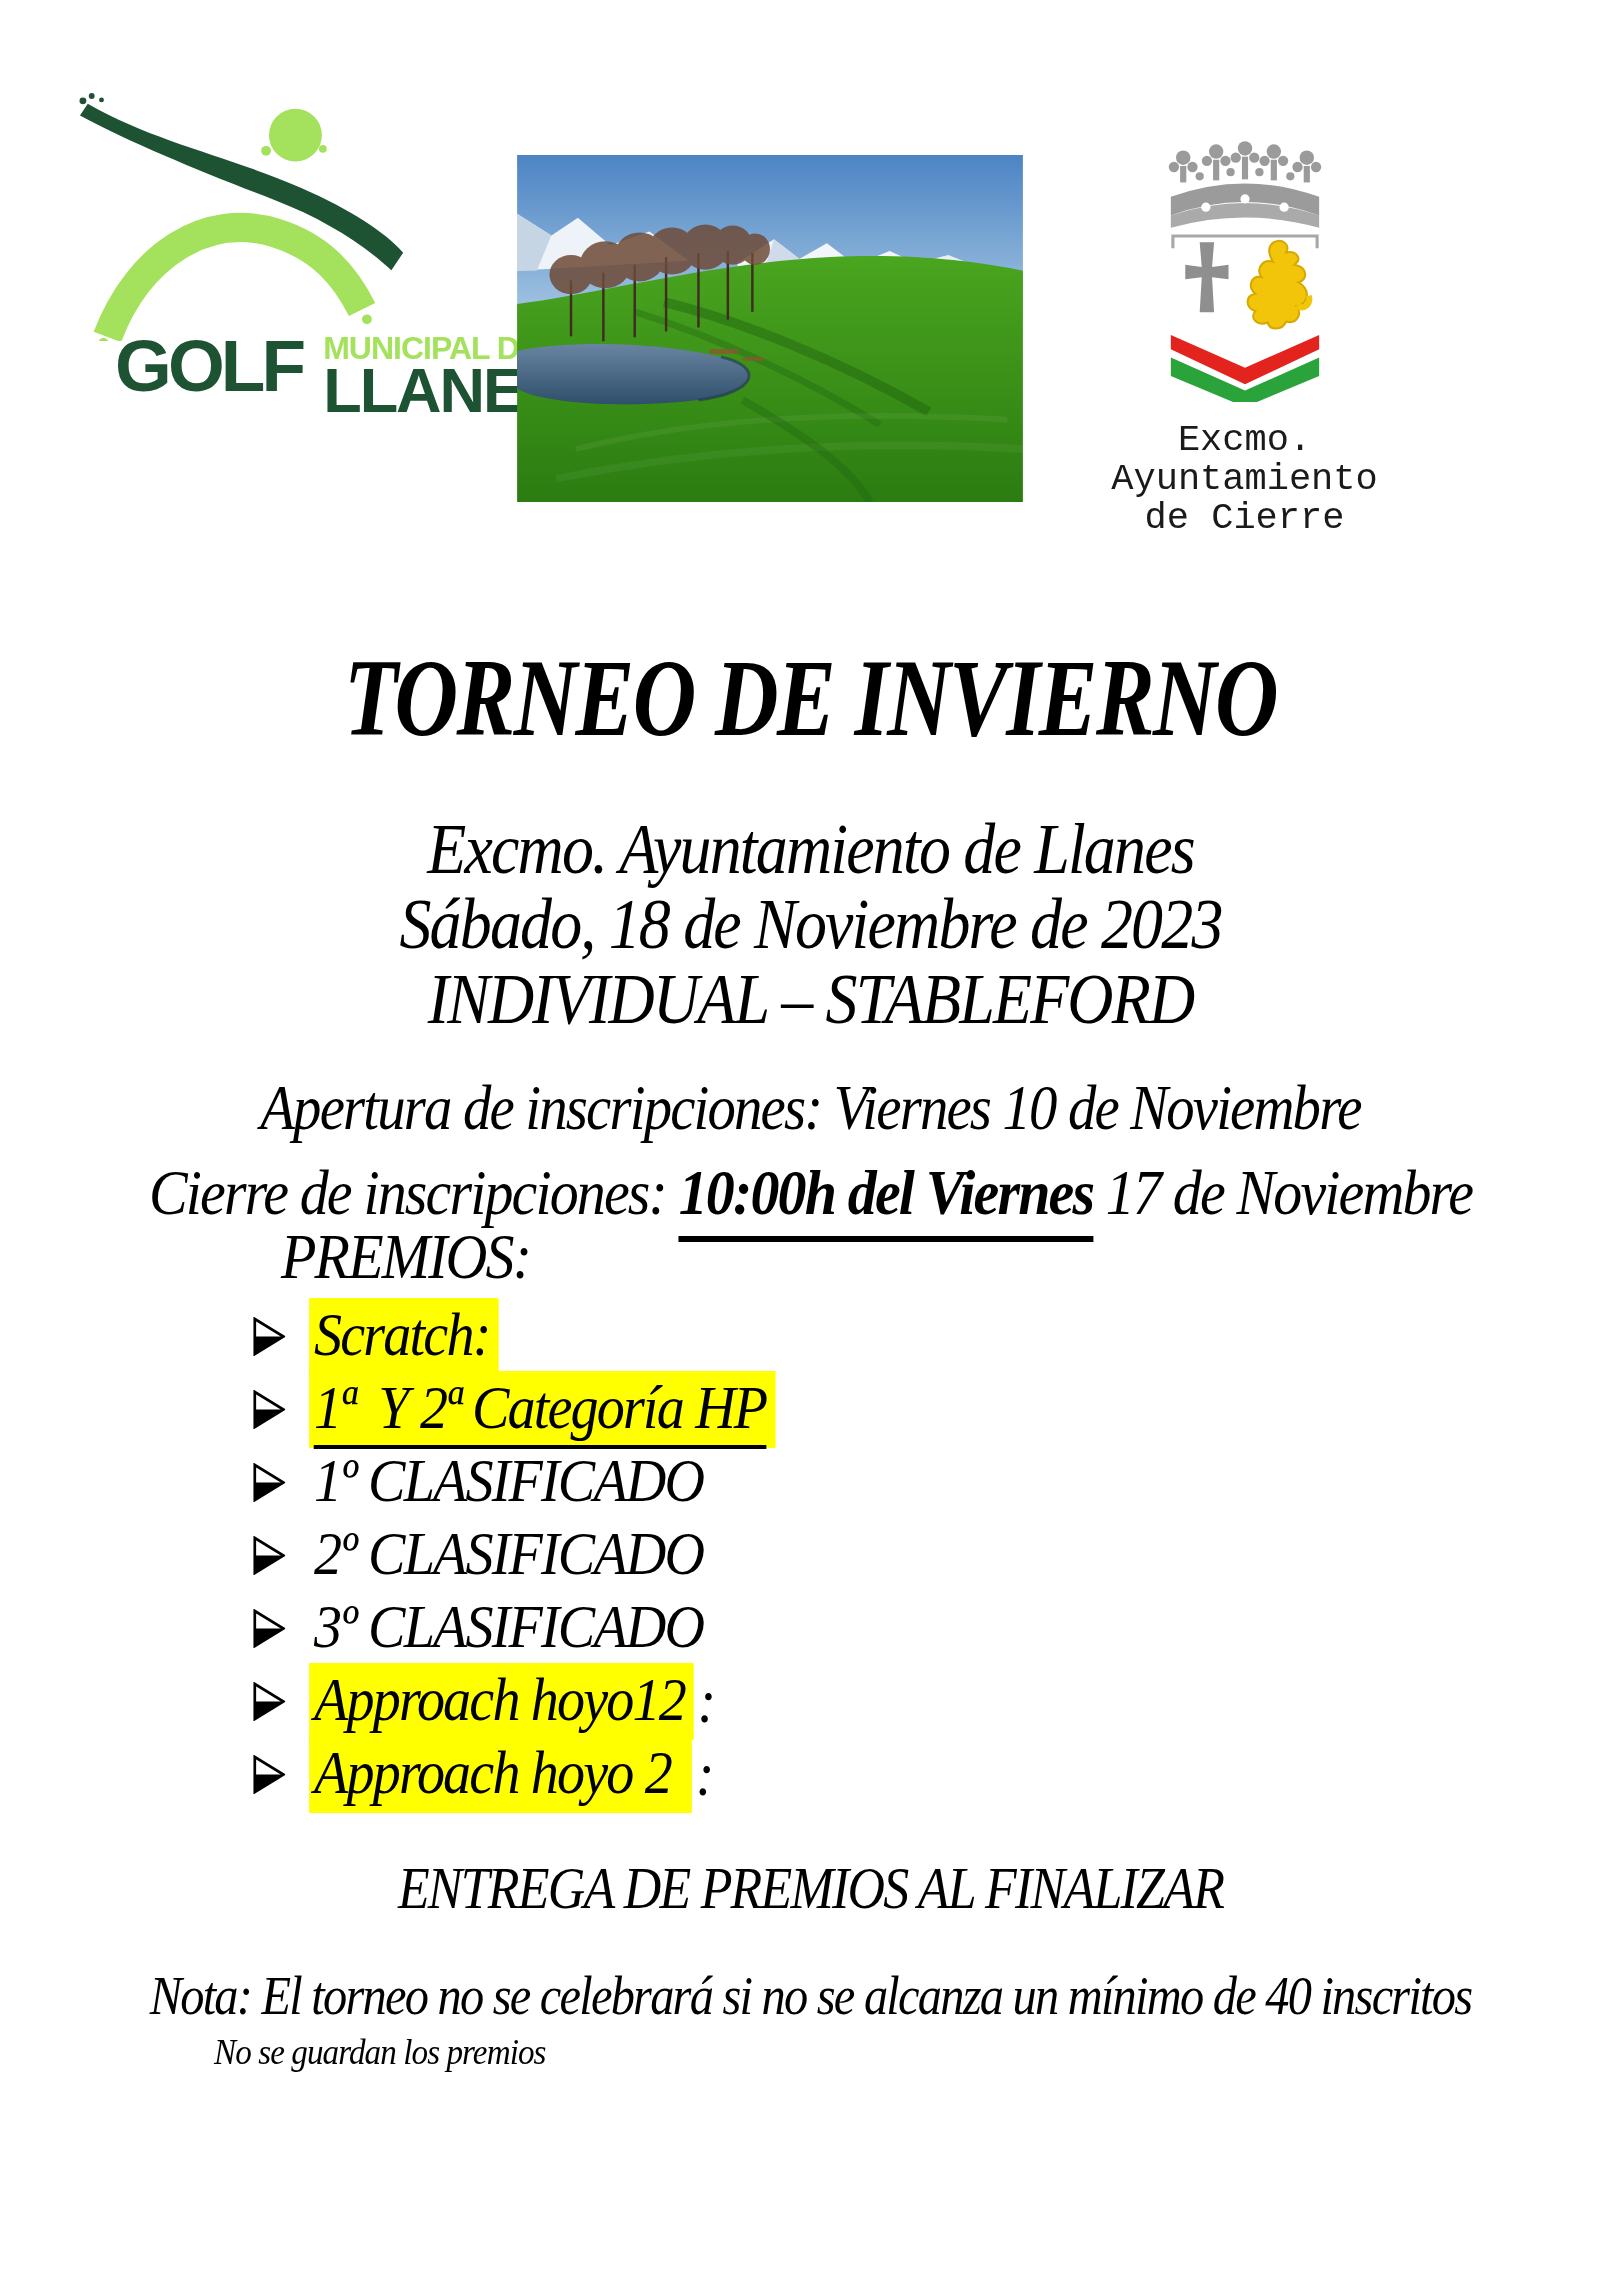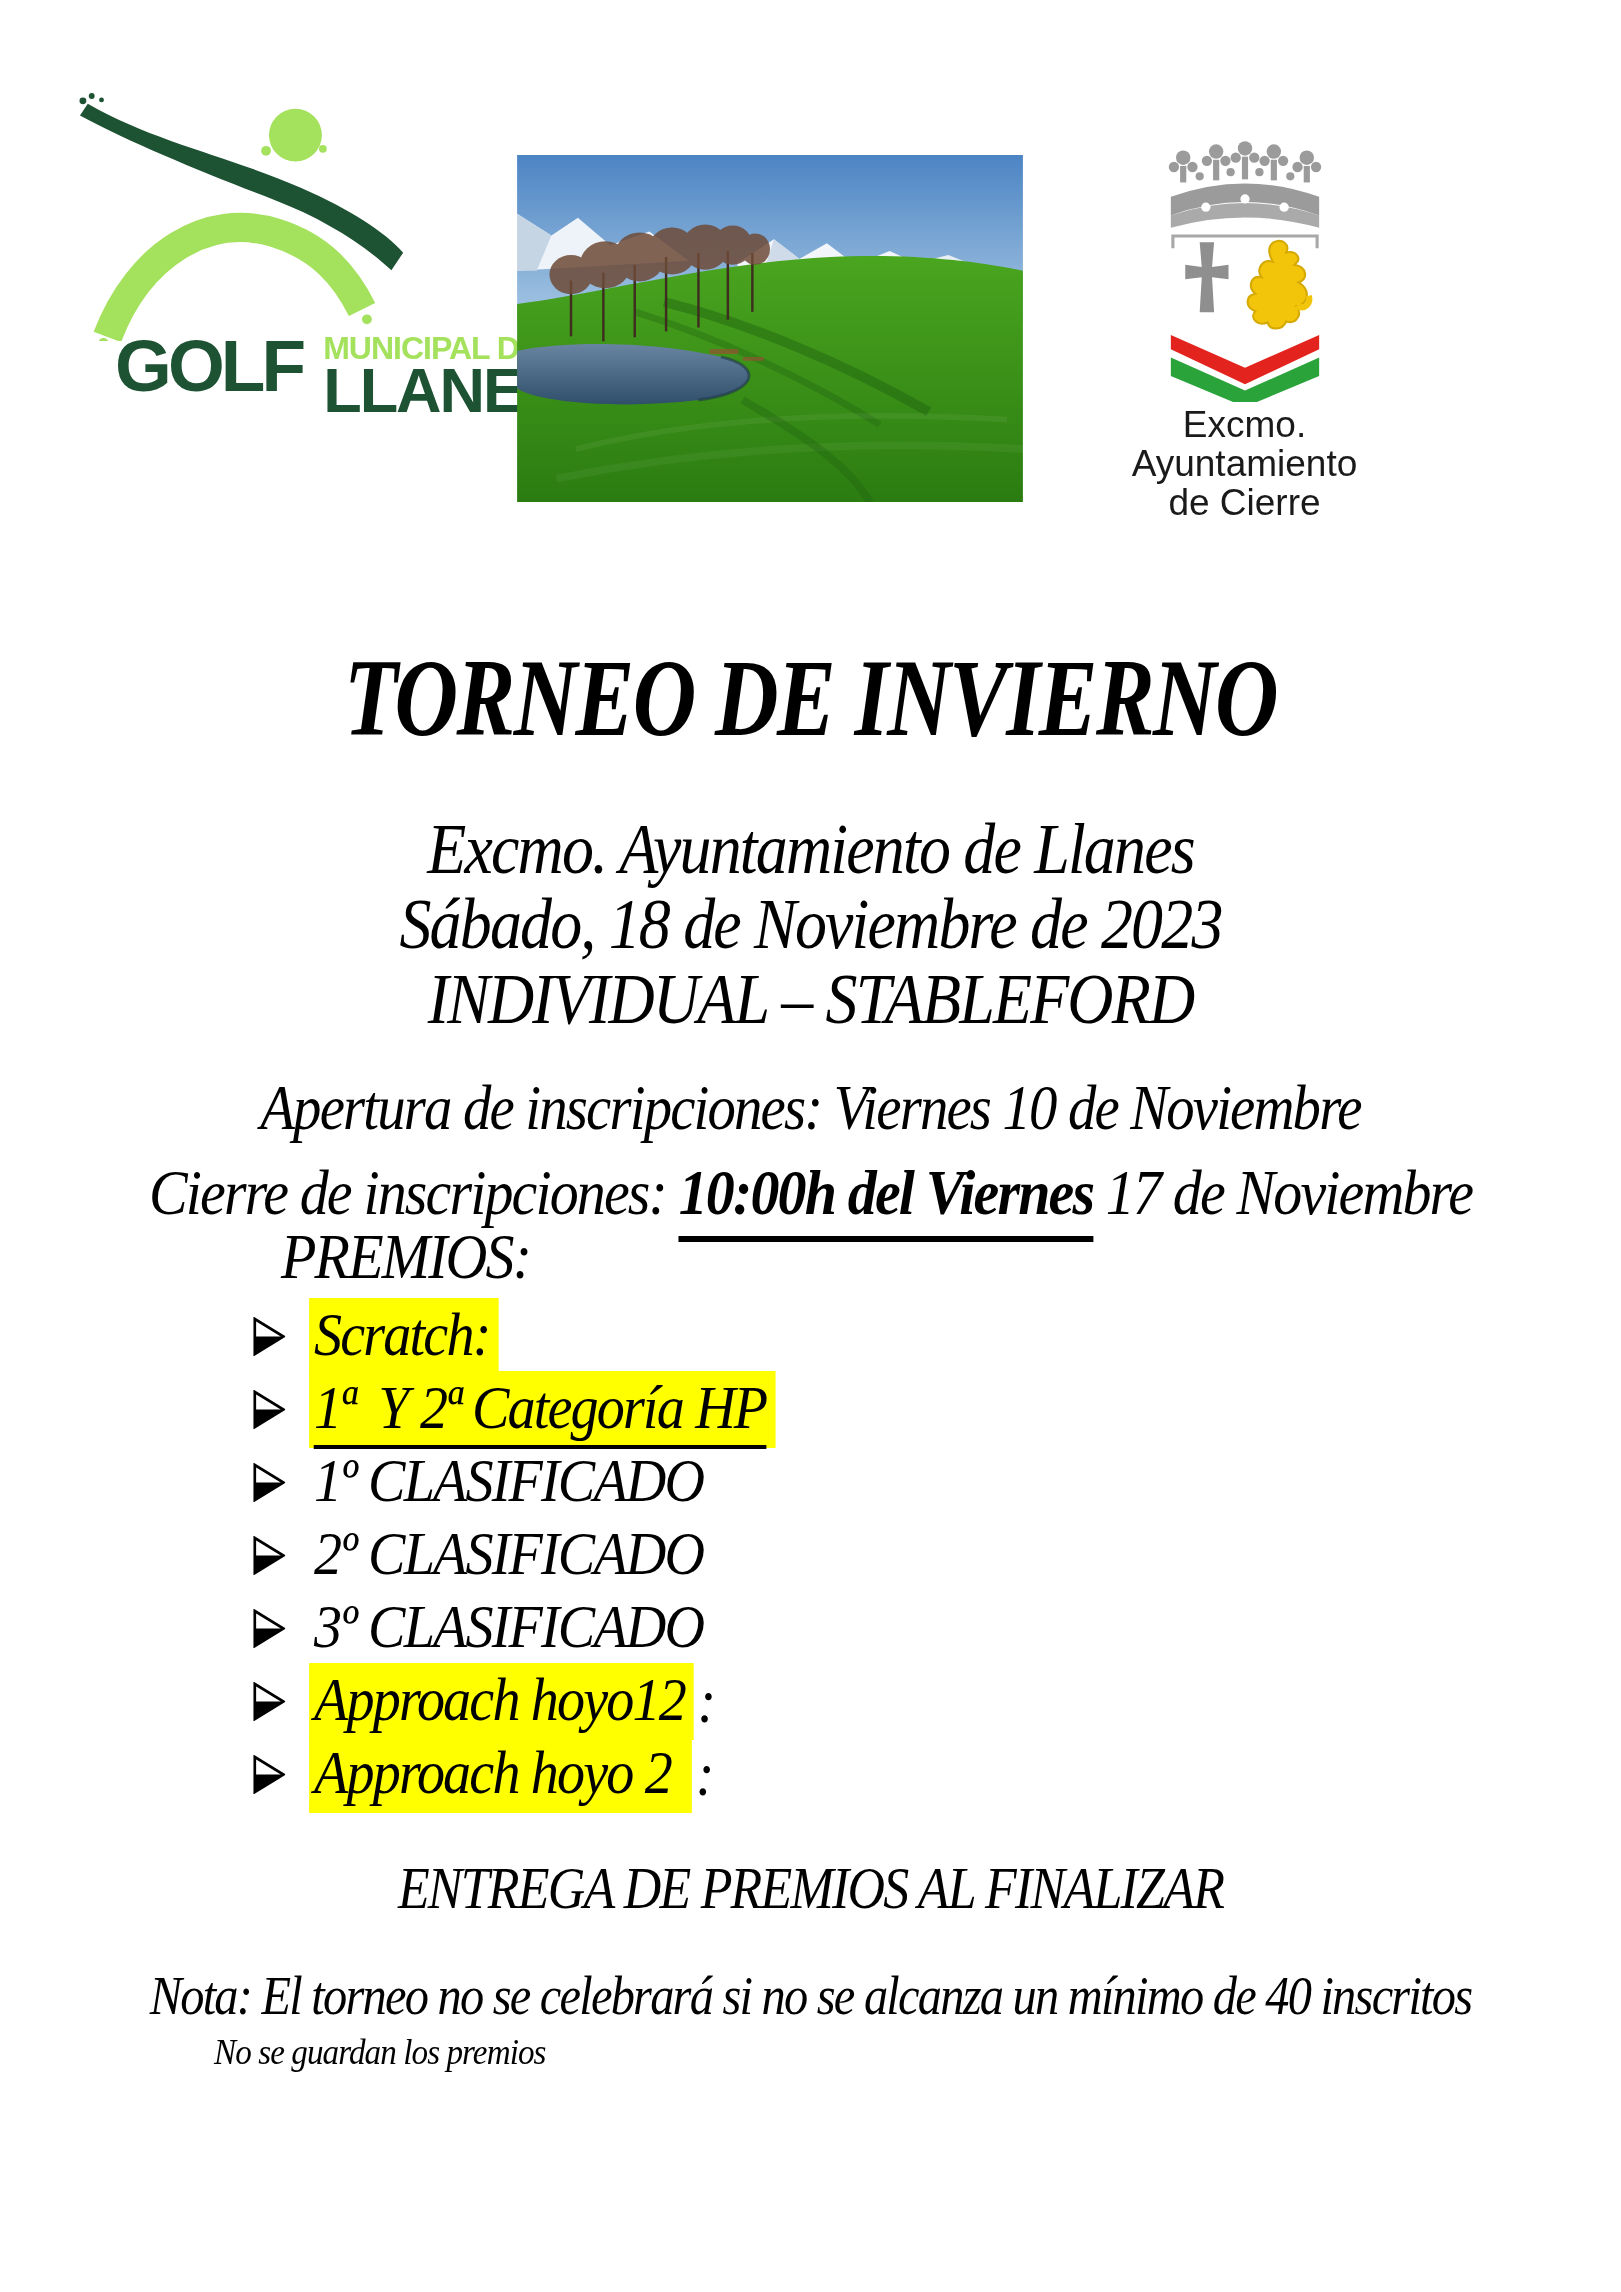--- a/index.html
+++ b/index.html
@@ -25,22 +25,22 @@
     font-family:"Liberation Sans", sans-serif;font-weight:bold;white-space:nowrap;
   }
   .golf-word{font-size:73px;line-height:1;color:var(--logo-dark);letter-spacing:-3.9px;}
   .golf-col{display:flex;flex-direction:column;margin-left:21px;}
   .golf-muni{font-size:32px;line-height:0.95;color:var(--logo-light);letter-spacing:-1px;margin-top:3.9px;}
   .golf-llanes{font-size:63px;line-height:0.95;color:var(--logo-dark);letter-spacing:-2px;margin-top:-2px;}
   .course-photo{position:absolute;left:517px;top:155px;width:506px;height:347px;}
   .crest{position:absolute;left:1078px;top:139px;width:333px;text-align:center;}
   .crest svg{display:block;margin:0 auto;}
   .crest-caption{
-    font-family:Liberation Sans, sans-serif;color:#1a1a1a;line-height:1.05;
-    font-size:37px;margin-top:4px;
+    font-family:Liberation Mono, monospace;color:#1a1a1a;line-height:1.05;
+    font-size:37px;margin-top:19px;
   }
   
   .tline{position:absolute;left:0;width:1621px;text-align:center;font-style:italic;white-space:nowrap;}
   .title{
     top:635px;font-size:110px;font-weight:bold;letter-spacing:-2px;
     transform:scaleX(0.80);transform-origin:50% 50%;
   }
   .subtitle{
     top:812px;font-size:71px;line-height:75px;letter-spacing:-2px;
     transform:scaleX(0.90);transform-origin:50% 50%;

